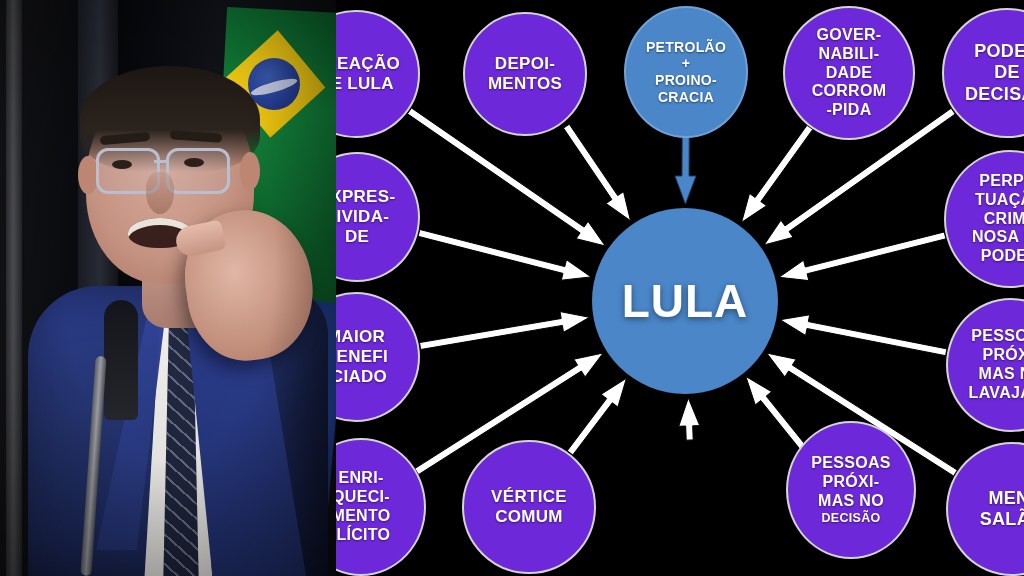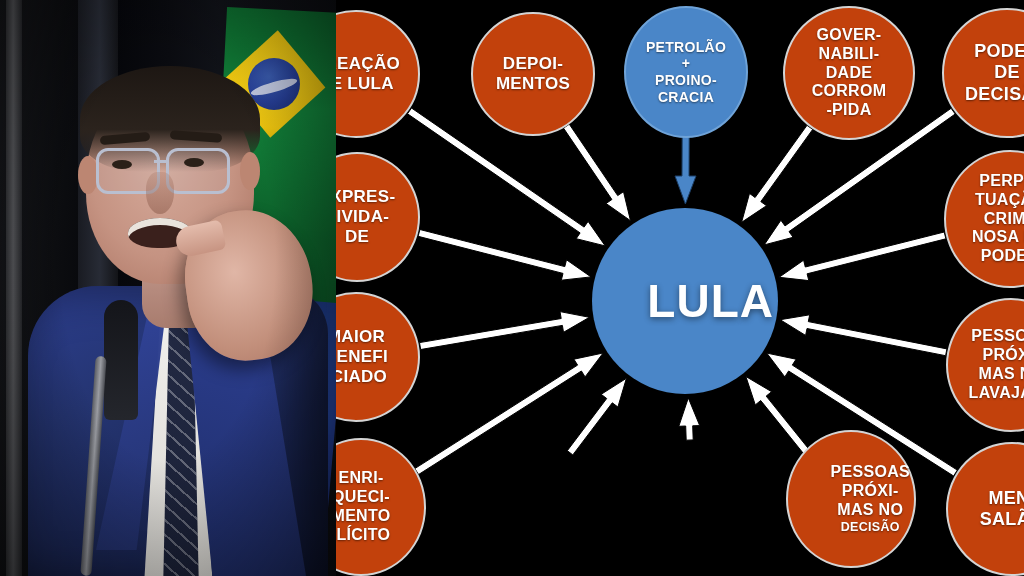--- a/index.html
+++ b/index.html
@@ -227,21 +227,21 @@
     height: 576px;
     background: #000;
     flex: 0 0 688px;
     overflow: hidden;
   }
   .diagram-svg { position:absolute; left:0; top:0; }
 
   .node {
     position: absolute;
     border-radius: 50%;
-    background: #c2410c;
+    background: #6d28d9;
     border: 2px solid #d4d4d4;
     color: #ffffff;
     display: flex;
     align-items: center;
     justify-content: center;
     text-align: center;
     font-weight: bold;
     letter-spacing: .3px;
     line-height: 1.18;
     box-sizing: border-box;
@@ -321,21 +321,21 @@
         <polygon points="357.2,439.9 356.7,425.8 363.7,425.6 352.3,397.9 342.8,426.3 349.7,426.0 350.2,440.2" fill="#ffffff" stroke="#000000" stroke-width="1"></polygon>
         <polygon points="476.3,453.4 430.2,396.1 435.6,391.7 409.9,376.5 419.3,404.9 424.7,400.5 470.9,457.8" fill="#ffffff" stroke="#000000" stroke-width="1"></polygon>
         <polygon points="621.3,470.1 456.3,365.1 460.1,359.2 430.8,353.1 448.8,376.9 452.6,371.0 617.6,476.0" fill="#ffffff" stroke="#000000" stroke-width="1"></polygon>
       </svg>
 
     <div class="node" style="left:-44px; top:10px; width:128px; height:128px; font-size:17px;">
       <span class="node-text">CREAÇÃO
 DE LULA</span>
     </div>
 
-    <div class="node" style="left:135px; top:12px; width:124px; height:124px; font-size:17px;">
+    <div class="node" style="left:127px; top:12px; width:124px; height:124px; font-size:17px;">
       <span class="node-text">DEPOI-
 MENTOS</span>
     </div>
 
     <div class="node blue" style="left:288px; top:6px; width:124px; height:132px; font-size:14px;">
       <span class="node-text">PETROLÃO
 +
 PROINO-
 CRACIA</span>
     </div>
@@ -381,33 +381,37 @@
 LAVAJATO</span>
     </div>
 
     <div class="node" style="left:-40px; top:438px; width:130px; height:138px; font-size:16px;">
       <span class="node-text">ENRI-
 QUECI-
 MENTO
 ILÍCITO</span>
     </div>
 
-
-
-    <div class="node" style="left:450px; top:430px; width:130px; height:138px; font-size:16px;justify-content:flex-end;">
+    <div class="node" style="left:126px; top:440px; width:134px; height:134px; font-size:17px;">
+      <span class="node-text">VÉRTICE
+COMUM</span>
+    </div>
+
+
+    <div class="node" style="left:450px; top:421px; width:130px; height:138px; font-size:16px;">
       <span class="node-text">
         <span>PESSOAS
 PRÓXI-
 MAS NO</span><span class="node-sub">DECISÃO</span>
       </span>
     </div>
 
     <div class="node" style="left:610px; top:442px; width:132px; height:134px; font-size:18px;">
       <span class="node-text">MEN-
 SALÃO</span>
     </div>
 
-    <div class="node center" style="left:256px; top:208px; width:186px; height:186px;justify-content:flex-end;">
+    <div class="node center" style="left:256px; top:208px; width:186px; height:186px;">
       <span class="node-text">LULA</span>
     </div>
 
   </div>
 </div>
 
 </body></html>

